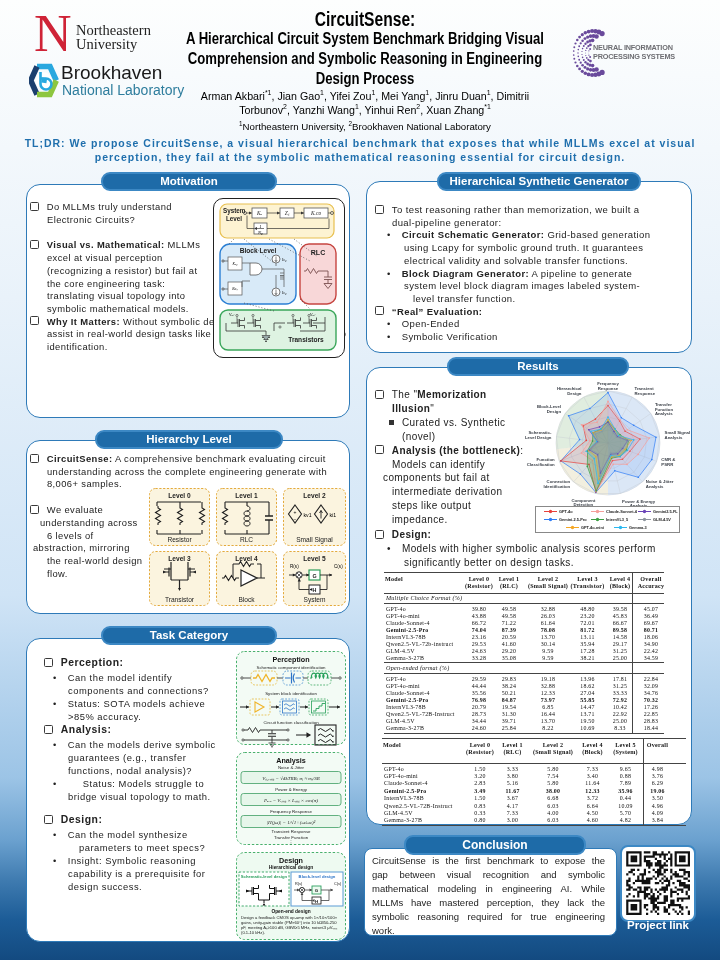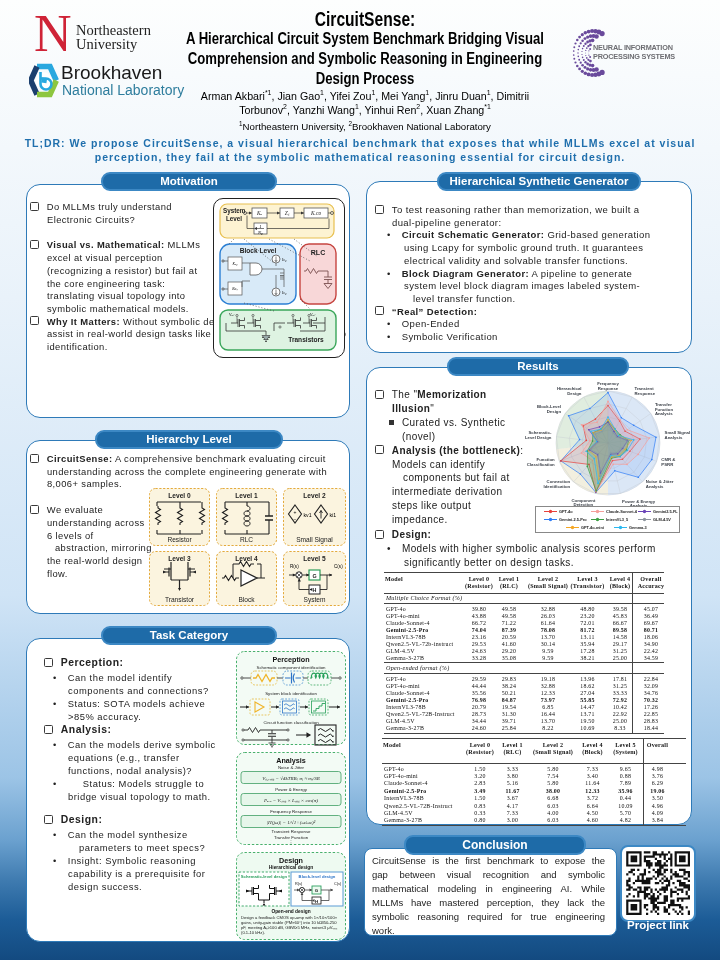--- a/index.html
+++ b/index.html
@@ -189,21 +189,21 @@
         <path d="M12,124 v8 h40 M60,132 v-8 M60,124 h11 M52,132 v4 M48,138.5 h8 m-6.5,2 h5 m-3.5,2 h2 M99,124 h12 v-6 M111,124 v8 h-25" fill="none" stroke="#333" stroke-width="0.8"></path>
         <path d="M48,136.5 h8 l-4,5 z" fill="#9aa" stroke="#333" stroke-width="0.6"></path>
         <circle cx="66" cy="128" r="1.1" fill="none" stroke="#333" stroke-width="0.6"></circle>
         <path d="M20,40 L14,46 M30,40 L60,64 M55,40 L96,62 M80,40 L104,58 M30,104 L60,112 M86,100 L96,110" stroke="#444" stroke-width="0.7" stroke-dasharray="1,2" fill="none"></path>
       </svg></div>
 
 <div class="box" style="left:26px;top:440px;width:322px;height:172px"></div>
 <div class="pill" style="left:95px;top:430px;width:184px;height:15px;line-height:15px">Hierarchy Level</div>
 <div class="it bt" style="left:30px;top:453px;width:314px">
   <div><span class="q"></span><span class="b">CircuitSense:</span> A comprehensive benchmark evaluating circuit<br><span style="margin-left:17px">understanding across the complete engineering generate with</span><br><span style="margin-left:17px">8,006+ samples.</span></div>
-  <div style="margin-top:13px;width:126px"><span class="q"></span>We evaluate<br><span style="margin-left:17px">understanding across</span><br><span style="margin-left:17px">6 levels of</span><br><span style="margin-left:25px">abstraction, mirroring</span><br><span style="margin-left:17px">the real-world design</span><br><span style="margin-left:17px">flow.</span></div>
+  <div style="margin-top:13px;width:126px"><span class="q"></span>We evaluate<br><span style="margin-left:10px">understanding across</span><br><span style="margin-left:17px">6 levels of</span><br><span style="margin-left:3px">abstraction, mirroring</span><br><span style="margin-left:17px">the real-world design</span><br><span style="margin-left:17px">flow.</span></div>
 </div>
 <div class="abs" id="hierpanels" style="left:149px;top:486px;width:198px;height:122px;z-index:2"><svg width="198" height="122" viewBox="0 0 198 122">
         <g>
           <rect x="0.5" y="2.5" width="60" height="57" rx="6" fill="#fbf4df" stroke="#e3aa3c" stroke-width="1" stroke-dasharray="2.2,1.6"></rect>
           <text x="30.5" y="12" font-size="6.6" font-weight="bold" text-anchor="middle" fill="#222" font-family="Liberation Sans,sans-serif">Level 0</text>
           <text x="30.5" y="56" font-size="6.6" text-anchor="middle" fill="#222" font-family="Liberation Sans,sans-serif">Resistor</text>
           <g transform="translate(0,-2)">
             <path d="M8,18 h44 M8,50 h44 M8,18 v4 M8,46 v4" fill="none" stroke="#222" stroke-width="1.1"></path>
             <path d="M8,22 v2 l2.5,1.5 -5,3 5,3 -5,3 5,3 -2.5,1.5 v2 M30,22 v2 l2.5,1.5 -5,3 5,3 -5,3 5,3 -2.5,1.5 v2 M52,22 v2 l2.5,1.5 -5,3 5,3 -5,3 5,3 -2.5,1.5 v2 M30,18 v4 M30,46 v4 M52,18 v4 M52,46 v4" fill="none" stroke="#222" stroke-width="1.1" transform="translate(1,0)"></path>
           </g>
@@ -274,21 +274,21 @@
           <path d="M146.5,89 l-3,-1.6 v3.2 z M160,89 l-3,-1.6 v3.2 z M183,89 l-3,-1.6 v3.2 z M150,92.5 l-1.6,3 h3.2 z M160,103.5 l3,-1.6 v3.2 z" fill="#222" transform="translate(0.3,0)"></path>
         </g>
       </svg></div>
 
 <div class="box" style="left:26px;top:638px;width:322px;height:302px"></div>
 <div class="pill" style="left:101px;top:626px;width:172px;height:15px;line-height:15px">Task Category</div>
 <div class="it bt" style="left:44px;top:656px;width:210px;line-height:13px;letter-spacing:0.5px">
   <div><span class="q"></span><span class="b" style="font-size:10.4px">Perception:</span></div>
   <div style="padding-left:9px;margin-top:2px">•<span style="margin-left:11px">Can the model identify</span><br><span style="margin-left:15px">components and connections?</span><br>•<span style="margin-left:11px">Status: SOTA models achieve</span><br><span style="margin-left:15px">&gt;85% accuracy.</span></div>
   <div style=""><span class="q"></span><span class="b" style="font-size:10.4px">Analysis:</span></div>
-  <div style="padding-left:9px;margin-top:2px">•<span style="margin-left:11px">Can the models derive symbolic</span><br><span style="margin-left:15px">equations (e.g., transfer</span><br><span style="margin-left:15px">functions, nodal analysis)?</span><br>•<span style="margin-left:26px">Status: Models struggle to</span><br><span style="margin-left:15px">bridge visual topology to math.</span></div>
+  <div style="padding-left:9px;margin-top:2px">•<span style="margin-left:11px">Can the models derive symbolic</span><br><span style="margin-left:15px">guarantees (e.g., transfer</span><br><span style="margin-left:15px">functions, nodal analysis)?</span><br>•<span style="margin-left:26px">Status: Models struggle to</span><br><span style="margin-left:15px">bridge visual topology to math.</span></div>
   <div style="margin-top:10px"><span class="q"></span><span class="b" style="font-size:10.4px">Design:</span></div>
   <div style="padding-left:9px;margin-top:2px">•<span style="margin-left:11px">Can the model synthesize</span><br><span style="margin-left:26px">parameters to meet specs?</span><br>•<span style="margin-left:11px">Insight: Symbolic reasoning</span><br><span style="margin-left:15px">capability is a prerequisite for</span><br><span style="margin-left:15px">design success.</span></div>
 </div>
 <div class="abs" id="taskpanels" style="left:236px;top:651px;width:110px;height:290px;z-index:2"><svg width="110" height="290" viewBox="0 0 110 290">
         <rect x="0.5" y="0.5" width="109" height="93" rx="8" fill="#f3fbf5" stroke="#48b06c" stroke-width="1" stroke-dasharray="2.4,1.8"></rect>
         <text x="55" y="11" font-size="7.2" font-weight="bold" text-anchor="middle" fill="#111" font-family="Liberation Sans,sans-serif">Perception</text>
         <text x="55" y="17.5" font-size="4.4" text-anchor="middle" fill="#222">Schematic component identification</text>
         <circle cx="6" cy="27" r="1.2" fill="none" stroke="#222" stroke-width="0.7"></circle>
         <circle cx="104" cy="27" r="1.2" fill="none" stroke="#222" stroke-width="0.7"></circle>
         <line x1="7.5" y1="27" x2="15" y2="27" stroke="#222" stroke-width="0.8"></line>
@@ -364,31 +364,31 @@
         <text x="5" y="277.9" font-size="4.15" fill="#222">pF, meeting Aₖ≥100 dB, GBW≥5 MHz, noise≤3 μVᵣₘₛ</text>
         <text x="5" y="283.1" font-size="4.15" fill="#222">(0.1-10 kHz).</text>
       </svg></div>
 
 <div class="box" style="left:366px;top:181px;width:324px;height:170px"></div>
 <div class="pill" style="left:437px;top:172px;width:200px;height:15px;line-height:15px">Hierarchical Synthetic Generator</div>
 <div class="it" style="left:375px;top:204px;width:310px;color:#222;font-size:9.5px;line-height:12.7px;letter-spacing:0.4px">
   <span class="q"></span>To test reasoning rather than memorization, we built a<br><span style="margin-left:17px">dual-pipeline generator:</span><br>
   <span style="margin-left:12px">•</span><span style="margin-left:11px" class="b">Circuit Schematic Generator:</span> Grid-based generation<br><span style="margin-left:29px">using Lcapy for symbolic ground truth. It guarantees</span><br><span style="margin-left:29px">electrical validity and solvable transfer functions.</span><br>
   <span style="margin-left:12px">•</span><span style="margin-left:11px" class="b">Block Diagram Generator:</span> A pipeline to generate<br><span style="margin-left:29px">system level block diagram images labeled system-</span><br><span style="margin-left:38px">level transfer function.</span><br>
-  <span class="q"></span><span class="b">“Real” Detection:</span><br>
+  <span class="q"></span><span class="b">“Real” Evaluation:</span><br>
   <span style="margin-left:12px">•</span><span style="margin-left:11px">Open-Ended</span><br>
   <span style="margin-left:12px">•</span><span style="margin-left:11px">Symbolic Verification</span>
 </div>
 
 <div class="box" style="left:366px;top:367px;width:324px;height:456px"></div>
 <div class="pill" style="left:447px;top:357px;width:178px;height:15px;line-height:15px">Results</div>
 <div class="it" style="left:375px;top:388px;width:180px;color:#222;font-size:10px;line-height:13.9px;letter-spacing:0.4px">
   <span class="q"></span>The "<span class="b">Memorization</span><br><span style="margin-left:17px" class="b">Illusion</span>"<br>
   <span style="margin-left:14px" class="sq"></span><span>Curated vs. Synthetic</span><br><span style="margin-left:27px">(novel)</span><br>
-  <span class="q"></span><span class="b">Analysis (the bottleneck)</span>:<br><span style="margin-left:17px">Models can identify</span><br><span style="margin-left:28px">components but fail at</span><br><span style="margin-left:17px">intermediate derivation</span><br><span style="margin-left:17px">steps like output</span><br><span style="margin-left:17px">impedance.</span>
+  <span class="q"></span><span class="b">Analysis (the bottleneck)</span>:<br><span style="margin-left:17px">Models can identify</span><br><span style="margin-left:8px">components but fail at</span><br><span style="margin-left:17px">intermediate derivation</span><br><span style="margin-left:17px">steps like output</span><br><span style="margin-left:17px">impedance.</span>
 </div>
 <div class="it" style="left:375px;top:528px;width:310px;color:#222;font-size:10px;line-height:13.9px;letter-spacing:0.4px">
   <span class="q"></span><span class="b">Design:</span><br>
   <span style="margin-left:12px">•</span><span style="margin-left:11px">Models with higher symbolic analysis scores perform</span><br><span style="margin-left:29px">significantly better on design tasks.</span>
 </div>
 <div class="abs" id="radar" style="left:520px;top:377px;width:178px;height:158px;z-index:2"><svg width="178" height="158" viewBox="0 0 178 158">
         <circle cx="88" cy="66" r="52" fill="#eef3fb" stroke="#c9cdd4" stroke-width="0.5"></circle>
         <path d="M88,66 L36.4,72.3 A52,52 0 0 1 88.0,14.0 Z" fill="#d5e8c8" opacity="0.55"></path>
         <path d="M88,66 L88.0,14.0 A52,52 0 0 1 88.0,118.0 Z" fill="#c8dcf2" opacity="0.5"></path>
         <path d="M88,66 L88.0,118.0 A52,52 0 0 1 36.4,72.3 Z" fill="#f6ecc4" opacity="0.5"></path>

